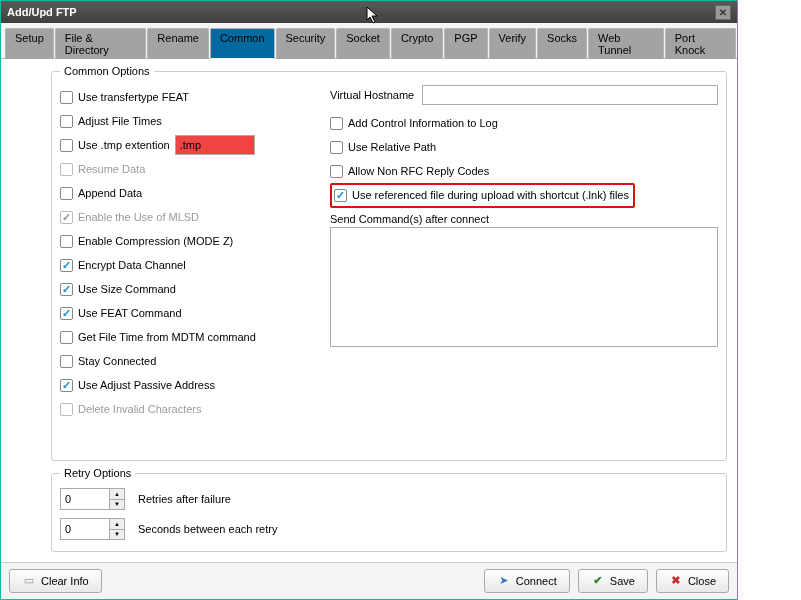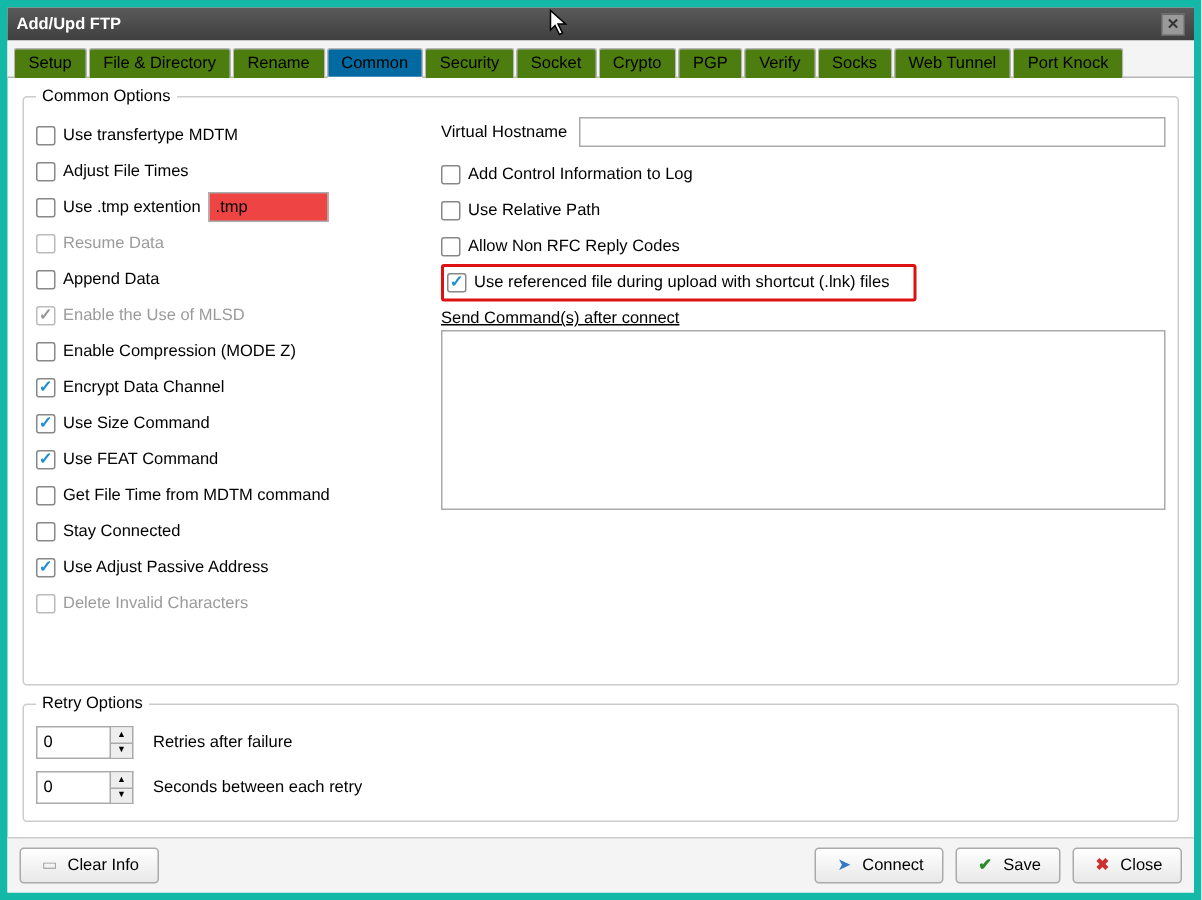--- a/index.html
+++ b/index.html
@@ -1,45 +1,45 @@
 <!DOCTYPE html>
 <html><head>
 <meta charset="utf-8">
 <style>
 * { box-sizing: border-box; margin: 0; padding: 0; }
 body { font-family: Tahoma, Arial, sans-serif; font-size: 11px; color: #000; background: #fff; }
-.window { width: 801px; height: 600px; border: 5px solid #14b8a6; background: #fff; display: flex; flex-direction: column; }
+.window { width: 738px; height: 600px; border: 1px solid #14b8a6; background: #fff; display: flex; flex-direction: column; }
 .titlebar { background: linear-gradient(#5a5a5a,#3f3f3f); color: #fff; height: 22px; display: flex; align-items: center; padding: 0 6px; font-weight: bold; font-size: 11px; }
 .titlebar .title { flex: 1; }
 .titlebar .close-btn { width: 16px; height: 15px; background: #999; border: 1px solid #666; display:flex; align-items:center; justify-content:center; font-size:10px; color:#333; cursor:pointer; }
 .tabstrip { display: flex; border-bottom: 1px solid #b5b5b5; background: #f4f4f4; padding-top:4px; padding-left:4px; gap:0; }
-.tab { padding: 3px 9px; border: 1px solid #b5b5b5; border-bottom: none; background: #4d7c0f; margin-right:1px; cursor:pointer; position: relative; top:1px; border-radius:2px 2px 0 0; }
+.tab { padding: 3px 9px; border: 1px solid #b5b5b5; border-bottom: none; background: #a3a3a3; margin-right:1px; cursor:pointer; position: relative; top:1px; border-radius:2px 2px 0 0; }
 .tab.active { background: #0369a1; border-bottom:1px solid #fff; }
-.content { flex:1; padding: 6px 10px 4px 10px; display:flex; flex-direction:column; }
+.content { flex:1; padding: 6px 10px 4px 10px; display:flex; flex-direction:column;margin-left:40px; }
 fieldset { border: 1px solid #ccc; border-radius:3px; padding: 8px 8px 10px 8px; margin-bottom:6px; }
 legend { padding: 0 4px; font-size: 11px; }
 .cols { display:flex; gap:20px; }
 .col-left { flex:0 0 250px; }
 .col-right { flex:1; }
 .row { display:flex; align-items:center; height:24px; gap:5px; }
 .chk { width:13px; height:13px; border:1px solid #888; border-radius:2px; background:#fff; display:inline-flex; align-items:center; justify-content:center; cursor:pointer; flex-shrink:0; }
 .chk.checked::after { content:"✓"; color:#1e8fd6; font-size:11px; font-weight:bold; line-height:1; }
 .chk.disabled { border-color:#bbb; }
 .chk.disabled.checked::after { color:#999; }
 .disabled-label { color:#9b9b9b; }
 .txt { border:1px solid #aaa; height:20px; padding:0 4px; font:inherit; background:#ef4444; }
 .spin-wrap { display:flex; align-items:center; }
 .spin-input { width:50px; height:22px; border:1px solid #aaa; padding:0 4px; font:inherit; }
 .spin-btns { display:flex; flex-direction:column; border:1px solid #aaa; border-left:none; height:22px; }
 .spin-btn { width:14px; flex:1; font-size:6px; display:flex; align-items:center; justify-content:center; background:#eee; cursor:pointer; }
 .spin-btn:first-child { border-bottom:1px solid #aaa; }
-.highlight-box { border:2px solid #d11; padding:4px 16px 4px 2px; border-radius:2px; display:inline-flex; align-items:center; gap:5px; }
+.highlight-box { border:2px solid #d11; padding:4px 4px 4px 2px; border-radius:2px; display:inline-flex; align-items:center; gap:5px; }
 .vh-row { display:flex; align-items:center; gap:8px; margin-bottom:6px; }
 .vh-input { flex:1; height:20px; border:1px solid #aaa; }
-.sendlabel { margin-top:6px; margin-bottom:2px; display:block;text-decoration:underline; }
+.sendlabel { margin-top:6px; margin-bottom:2px; display:block; }
 .textarea { width:100%; height:120px; border:1px solid #aaa; resize:none; font:inherit; padding:2px; overflow-y:scroll; }
 .retry-rows { display:flex; flex-direction:column; gap:6px; }
 .footer { border-top:1px solid #ccc; padding:6px 8px; display:flex; align-items:center; gap:8px; background:#f4f4f4; }
 .footer .spacer { flex:1; }
 .btn { border:1px solid #aaa; border-radius:3px; background:linear-gradient(#fff,#e8e8e8); padding:4px 12px; display:flex; align-items:center; gap:5px; cursor:pointer; font:inherit; }
 .btn .ico { width:14px; height:14px; display:inline-block; }
 .ico-clear { color:#999; }
 .ico-connect { color:#3478c7; }
 .ico-save { color:#2a8a2a; font-weight:bold; }
 .ico-close { color:#cc2f2f; font-weight:bold; }
@@ -73,21 +73,21 @@
   </div>
 
   <div class="content">
 
     <fieldset style="flex:1;">
       <legend>Common Options</legend>
       <div class="cols">
         <div class="col-left">
           <div class="row">
               <span class="chk"></span>
-              <span>Use transfertype MDTM</span>
+              <span>Use transfertype FEAT</span>
             </div>
           <div class="row">
               <span class="chk"></span>
               <span>Adjust File Times</span>
             </div>
           <div class="row">
               <span class="chk"></span>
               <span>Use .tmp extention</span>
               <input class="txt" style="width: 80px;" value=".tmp">
             </div>

